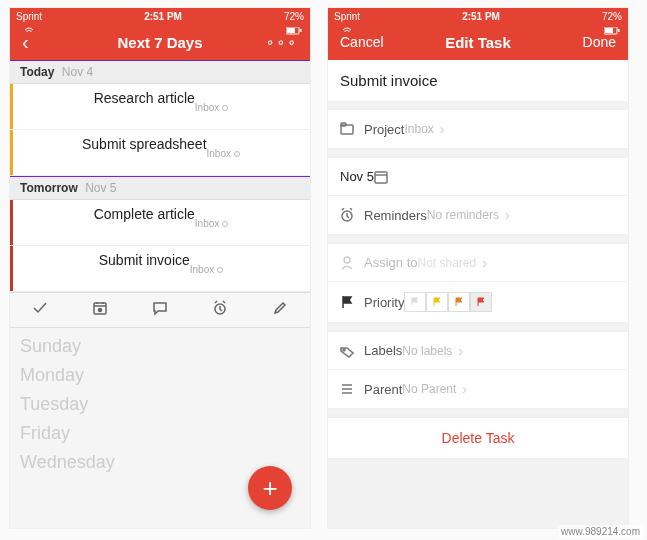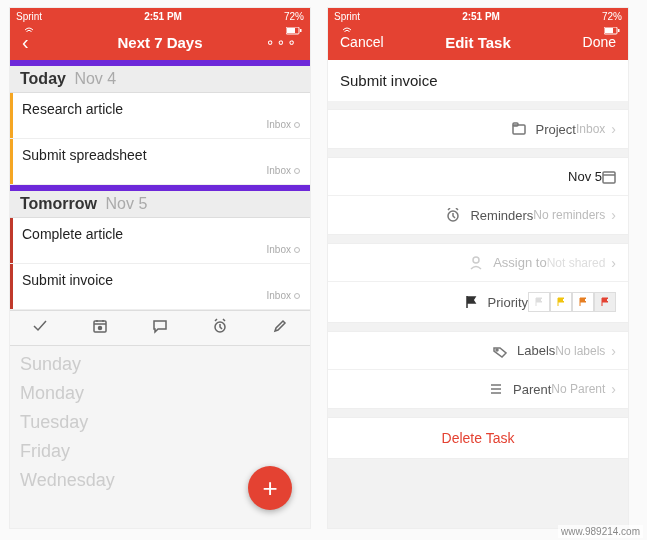--- a/index.html
+++ b/index.html
@@ -51,31 +51,31 @@
     font-size:15px;
   }
   .nav-title { font-weight:600; }
   .nav-left, .nav-right { font-size:14px; min-width:50px; }
   .nav-right { text-align:right; }
   .back-chevron { font-size:20px; line-height:1; }
   .more-dots { letter-spacing:2px; }
   
   .section-header {
     background:#ededed;
-    font-size:16px;
+    font-size:12px;
     padding:4px 10px;
     color:#333;
-    border-top:6px solid #6d28d9;
+    border-top:1px solid #6d28d9;
     border-bottom:1px solid #ddd;
   }
   .section-header .sub { color:#aaa; margin-left:4px; }
   .task-row {
     background:#fff;
     display:flex;
-    flex-direction:column;
+    flex-direction:row;
     justify-content:center;
     min-height:46px;
     padding:6px 10px 6px 12px;
     border-bottom:1px solid #eee;
     position:relative;
   }
   .task-row .bar {
     position:absolute; left:0; top:0; bottom:0; width:3px;
   }
   .task-title { font-size:14px; color:#222; }
@@ -101,21 +101,21 @@
     position:absolute;
     right:18px; bottom:18px;
     width:44px; height:44px; border-radius:50%;
     background:#e44232;
     color:#fff; font-size:26px; line-height:44px; text-align:center;
     box-shadow:0 2px 6px rgba(0,0,0,.3);
   }
   
   .form-block { background:#fff; border-top:1px solid #eee; border-bottom:1px solid #eee; margin-top:8px;}
   .form-row {
-    display:flex; align-items:center; justify-content:flex-end;
+    display:flex; align-items:center; justify-content:flex-start;
     padding:10px 12px; font-size:13px; border-bottom:1px solid #f0f0f0;
     min-height:38px;
   }
   .form-row:last-child { border-bottom:none; }
   .form-row .left { display:flex; align-items:center; gap:10px; color:#555;}
   .form-row .left.dim { color:#bbb; }
   .form-row .right { display:flex; align-items:center; gap:6px; color:#bbb; font-size:12px;}
   .form-row .chev { color:#ccc; font-size:14px;}
   .icon-stub { width:14px; height:14px; display:inline-flex; align-items:center; justify-content:center;}
   .icon-stub svg { width:14px; height:14px; stroke:#777; fill:none; stroke-width:1.5;}

